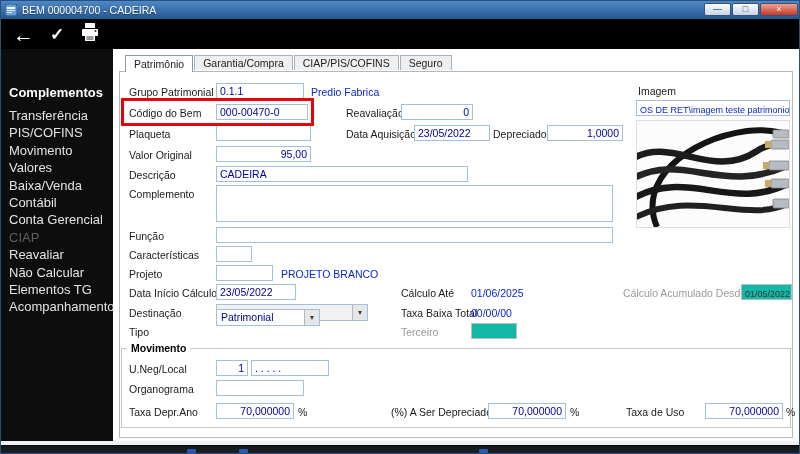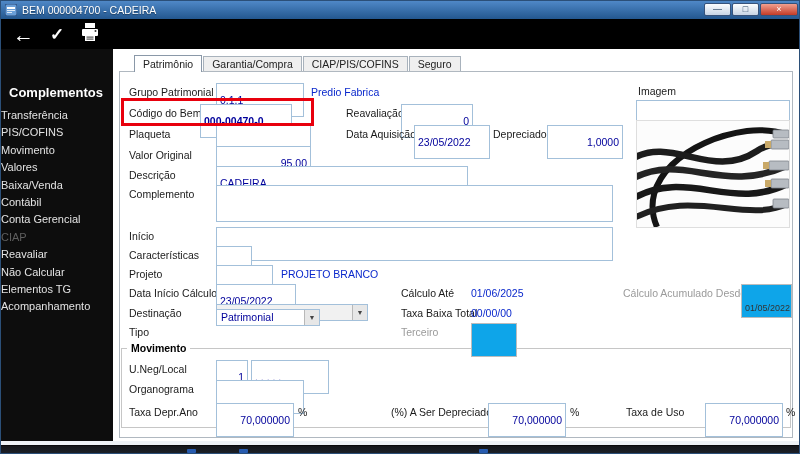--- a/index.html
+++ b/index.html
@@ -21,41 +21,41 @@
   
   .toolbar{position:absolute;left:0;top:18px;width:800px;height:30px;background:#000;
     display:flex;align-items:center;gap:16px;padding-left:12px}
   .tool{color:#fff;font-weight:bold;cursor:pointer;line-height:1}
   .tool.back{font-size:21px}
   .tool.check{font-size:17px}
 
   
   .sidebar{position:absolute;left:0;top:48px;width:112px;height:392px;background:#0d0d0d}
   .side-head{margin:36px 0 7px 8px;font-size:13px;font-weight:bold;color:#fff}
-  .side-item{height:17.4px;line-height:17.4px;padding-left:0;font-size:11px;color:#e3e3e3;cursor:pointer}
+  .side-item{height:17.4px;line-height:17.4px;padding-left:8px;font-size:13px;color:#e3e3e3;cursor:pointer}
   .side-item.disabled{color:#5f5f5f;cursor:default}
 
   
   .main{position:absolute;left:112px;top:48px;width:688px;height:392px;background:#fff}
   .panel{position:absolute;left:118px;top:70px;width:674px;height:367px;border:1px solid #b0b8c0;background:#fff;z-index:1}
-  .tabs{position:absolute;left:133px;top:54px;height:17px;display:flex;align-items:center;z-index:4}
+  .tabs{position:absolute;left:124px;top:54px;height:17px;display:flex;align-items:flex-start;z-index:4}
   .tab{height:15px;line-height:14px;margin-bottom:1px;margin-right:1px;padding:0 8px;font-size:10.5px;
     background:#efefef;border:1px solid #a8b2bc;border-bottom:none;color:#222;cursor:pointer}
   .tab.active{height:17px;line-height:16px;margin-bottom:0;background:#fff;border-color:#8a98a8;cursor:default}
 
   
   .lbl{position:absolute;font-size:10.5px;color:#1a1a1a;white-space:nowrap;z-index:2}
   .lbl.bold{font-weight:normal}
   .graylbl{color:#9a9a9a}
   .fld{position:absolute;height:16px;border:1px solid #a3c0da;background:#fff;color:#00009b;
-    font-size:10.5px;font-family:"Liberation Sans",sans-serif;padding:16px 3px;z-index:2;outline:none}
+    font-size:10.5px;font-family:"Liberation Sans",sans-serif;padding:2px 3px;z-index:2;outline:none}
   .ro{line-height:14px;overflow:hidden;white-space:nowrap}
   .ra{text-align:right}
   .blue{color:#0a28cc}
-  .grayfld{background:#0ea5e9;border-color:#bcbcbc;color:#333}
+  .grayfld{background:#14b8a6;border-color:#bcbcbc;color:#333}
   .combo{position:absolute;height:17px;border:1px solid #a3c0da;background:#fff;font-size:10.5px;
     color:#00009b;z-index:2;line-height:15px;padding-left:4px;cursor:pointer}
   .combo.gray{background:#f1f1f1;color:#555}
   .arrowbox{position:absolute;right:0;top:0;width:15px;height:100%;background:#e7e7e7;
     border-left:1px solid #b8b8b8;text-align:center;font-size:7px;line-height:15px;color:#444}
   textarea.fld{resize:none}
 
   .groupbox{position:absolute;left:120px;top:347px;width:670px;height:80px;border:1px solid #c6c6c6;z-index:1}
   .grouplabel{position:absolute;left:126px;top:341px;font-size:10.5px;font-weight:bold;background:#fff;
     padding:0 4px;z-index:3}
@@ -133,21 +133,21 @@
   </div>
 
   <div class="panel"></div>
 
   <span class="lbl" style="left:128px;top:85px">Grupo Patrimonial</span>
   <input class="fld" style="left: 215px; top: 82px; width: 88px;" value="0.1.1">
   <span class="lbl blue" style="left:310px;top:85px">Predio Fabrica</span>
   <span class="lbl bold" style="left:637px;top:84px">Imagem</span>
 
   <span class="lbl" style="left:128px;top:106px">Código do Bem</span>
-  <input class="fld" style="left: 199px; top: 103px; width: 92px; font-weight: bold;" value="000-00470-0">
+  <input class="fld" style="left: 215px; top: 103px; width: 92px;" value="000-00470-0">
   <span class="lbl" style="left:345px;top:106px">Reavaliação</span>
   <input class="fld ra" style="left: 400px; top: 103px; width: 72px;" value="0">
   <div class="fld ro blue imgpath" style="left:635px;top:99px;width:154px">OS DE RET\imagem teste patrimonio.jpg</div>
 
   <div class="annotation"></div>
 
   <span class="lbl" style="left:128px;top:127px">Plaqueta</span>
   <input class="fld" style="left: 215px; top: 124px; width: 95px;" value="">
   <span class="lbl" style="left:345px;top:127px">Data Aquisição</span>
   <input class="fld" style="left: 413px; top: 124px; width: 76px;" value="23/05/2022">
@@ -179,21 +179,21 @@
 
   <span class="lbl" style="left:128px;top:148px">Valor Original</span>
   <input class="fld ra" style="left: 215px; top: 145px; width: 95px;" value="95,00">
 
   <span class="lbl" style="left:128px;top:168px">Descrição</span>
   <input class="fld" style="left: 215px; top: 165px; width: 252px;" value="CADEIRA">
 
   <span class="lbl" style="left:128px;top:187px">Complemento</span>
   <textarea class="fld" style="left: 215px; top: 184px; width: 397px; height: 37px;"></textarea>
 
-  <span class="lbl" style="left:128px;top:229px">Início</span>
+  <span class="lbl" style="left:128px;top:229px">Função</span>
   <input class="fld" style="left: 215px; top: 226px; width: 397px;" value="">
 
   <span class="lbl" style="left:128px;top:248px">Características</span>
   <input class="fld" style="left: 215px; top: 245px; width: 36px;" value="">
 
   <span class="lbl" style="left:128px;top:267px">Projeto</span>
   <input class="fld" style="left: 215px; top: 264px; width: 57px;" value="">
   <span class="lbl blue" style="left:280px;top:267px">PROJETO BRANCO</span>
 
   <span class="lbl" style="left:128px;top:286px">Data Início Cálculo</span>

